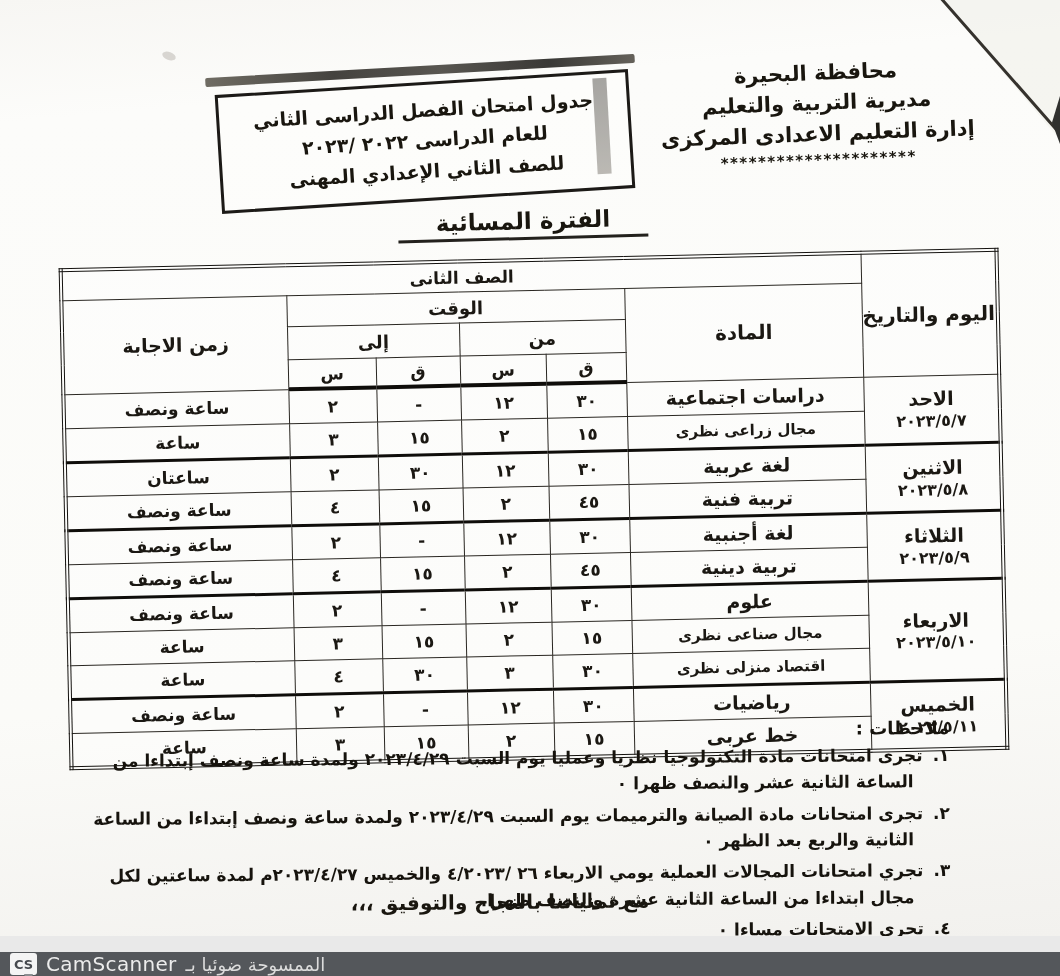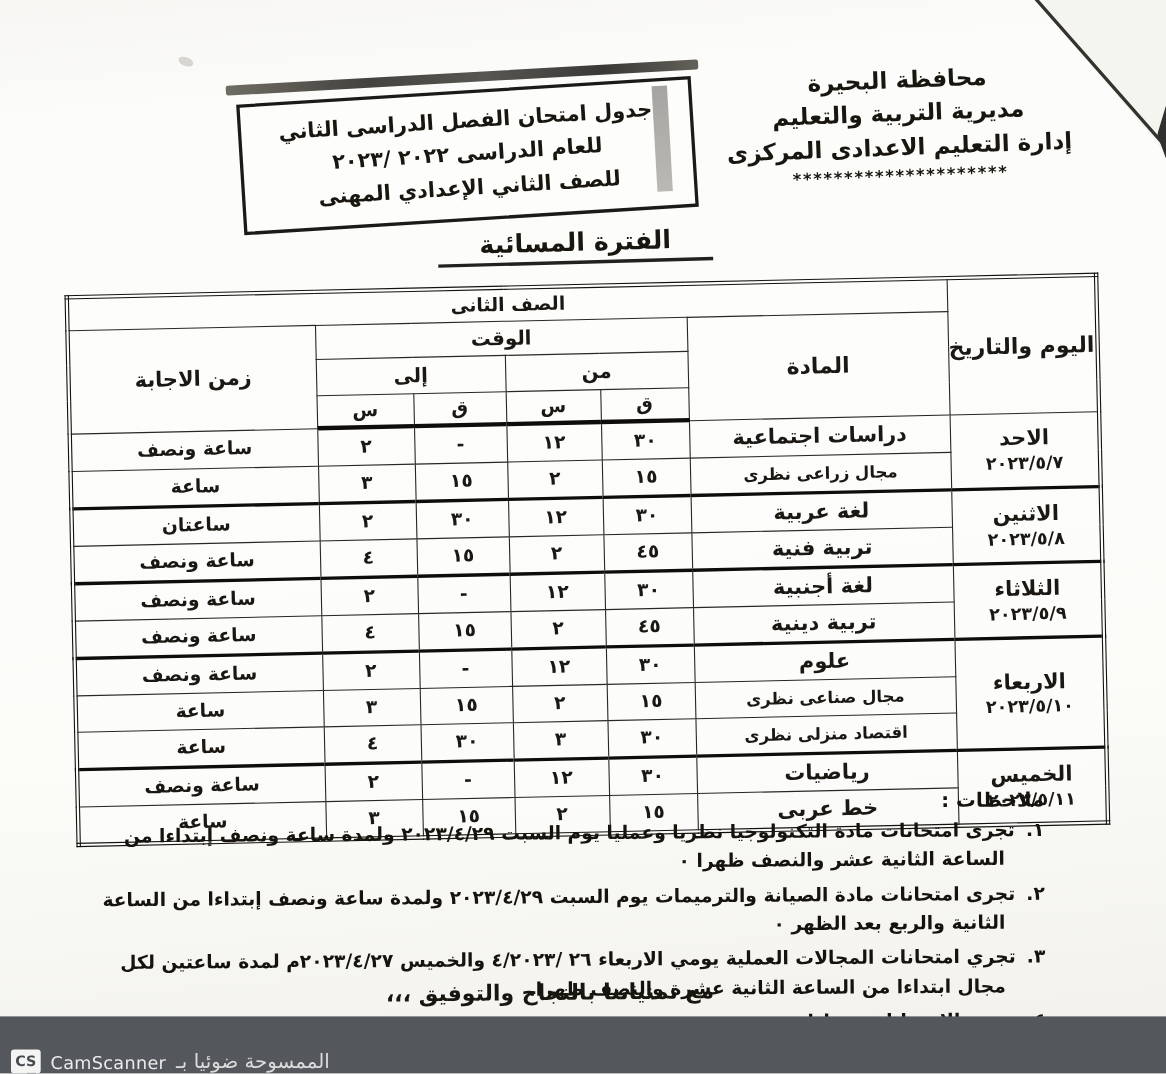--- a/index.html
+++ b/index.html
@@ -72,28 +72,28 @@
   .notes{position:absolute;left:78px;top:720px;width:872px;direction:rtl;
     font-weight:bold;color:#16130d;transform:rotate(-.4deg);}
   .notes .nh{font-size:18px;margin-bottom:4px;}
   .note{font-size:17px;line-height:1.55;margin-bottom:5px;
     padding-right:36px;text-indent:-36px;text-align:right;}
   .note .nn{margin-left:10px;}
   .closing{position:absolute;left:240px;top:890px;width:520px;text-align:center;
     font-size:20px;font-weight:bold;direction:rtl;transform:rotate(-.6deg);}
 
   
-  .csbar{position:absolute;left:0;bottom:0;width:1060px;height:52px;background:#54575b;
-    display:flex;align-items:flex-end;gap:9px;padding-left:10px;box-sizing:border-box;}
+  .csbar{position:absolute;left:0;bottom:0;width:1060px;height:24px;background:#54575b;
+    display:flex;align-items:center;gap:9px;padding-left:10px;box-sizing:border-box;}
   .cslogo{width:27px;height:22px;background:#f4f4f4;border-radius:3px;
     display:flex;align-items:center;justify-content:center;
     font-size:13px;font-weight:bold;color:#46494e;position:relative;}
   .cslogo:after{content:"";position:absolute;right:4px;bottom:-4px;width:9px;height:5px;
     background:#8a8d90;clip-path:polygon(0 0,100% 0,80% 100%,20% 100%);}
-  .csbrand{font-size:16px;color:#ececec;letter-spacing:.3px;}
+  .csbrand{font-size:20px;color:#ececec;letter-spacing:.3px;}
   .cscaption{font-size:18px;color:#dcdcdc;direction:rtl;}
   .mark-dot{position:absolute;left:162px;top:52px;width:14px;height:8px;border-radius:50%;
     background:#c9c6c0;opacity:.7;transform:rotate(20deg);}
 </style>
 </head>
 <body>
 
 <div id="paper">
 
   <div class="fold-light"></div>

